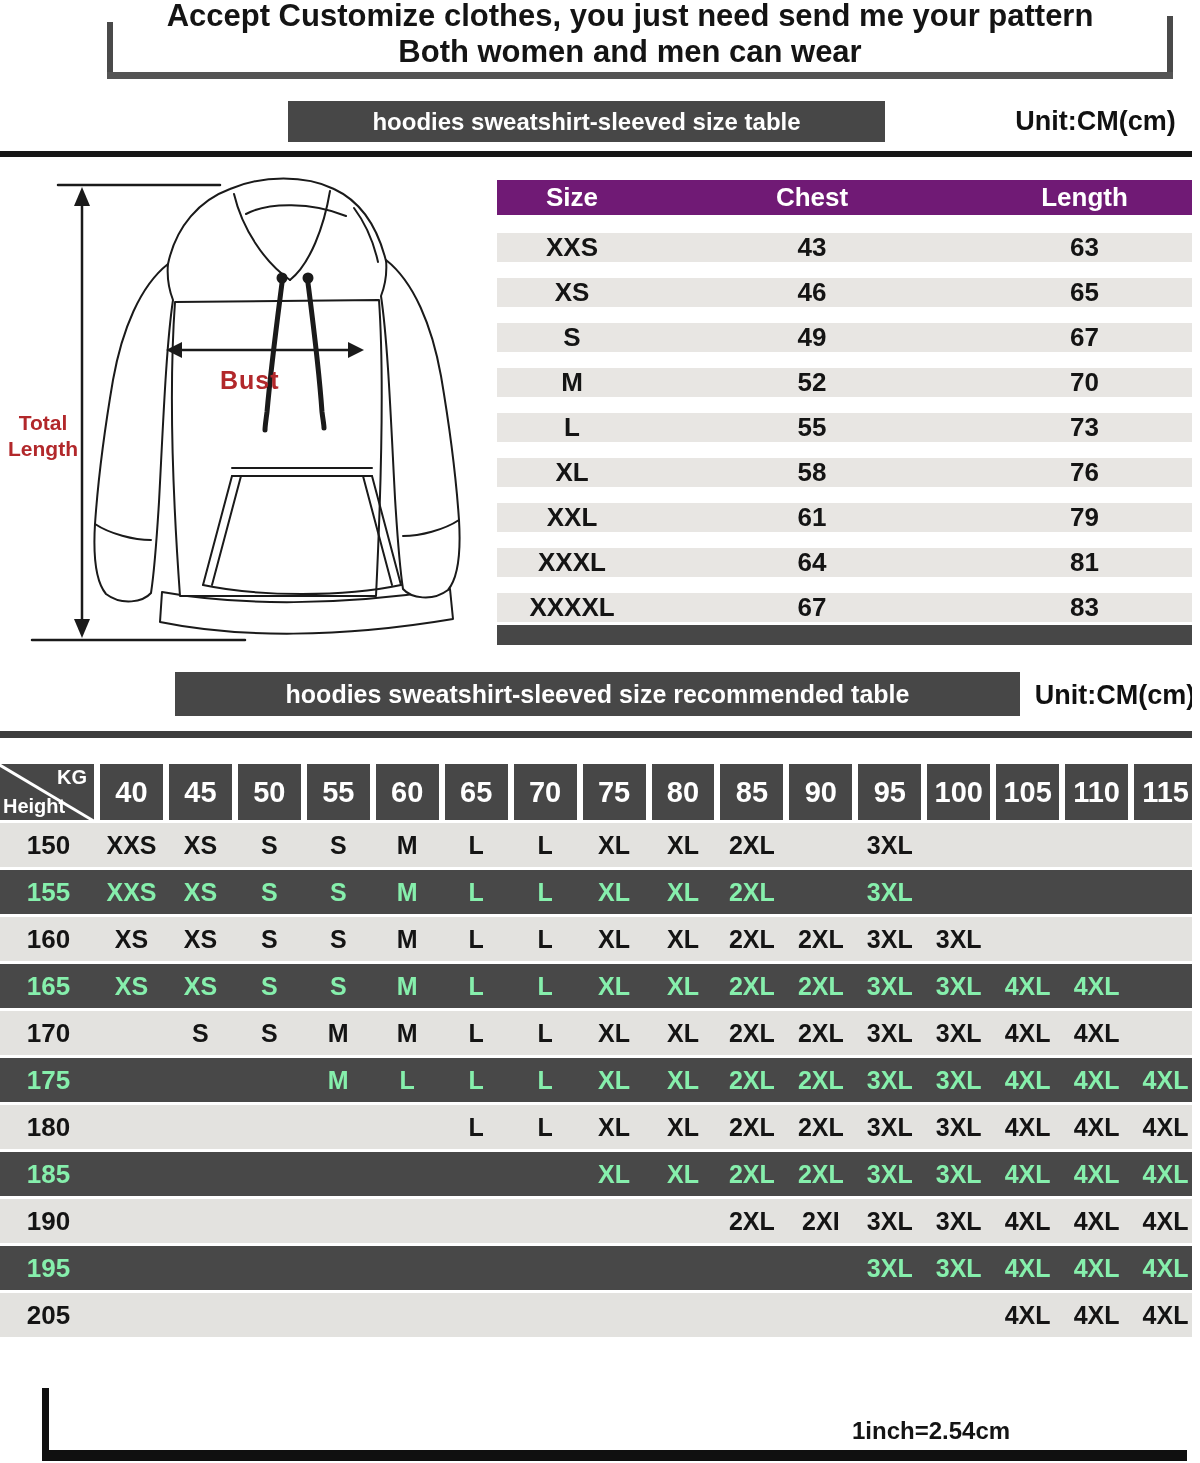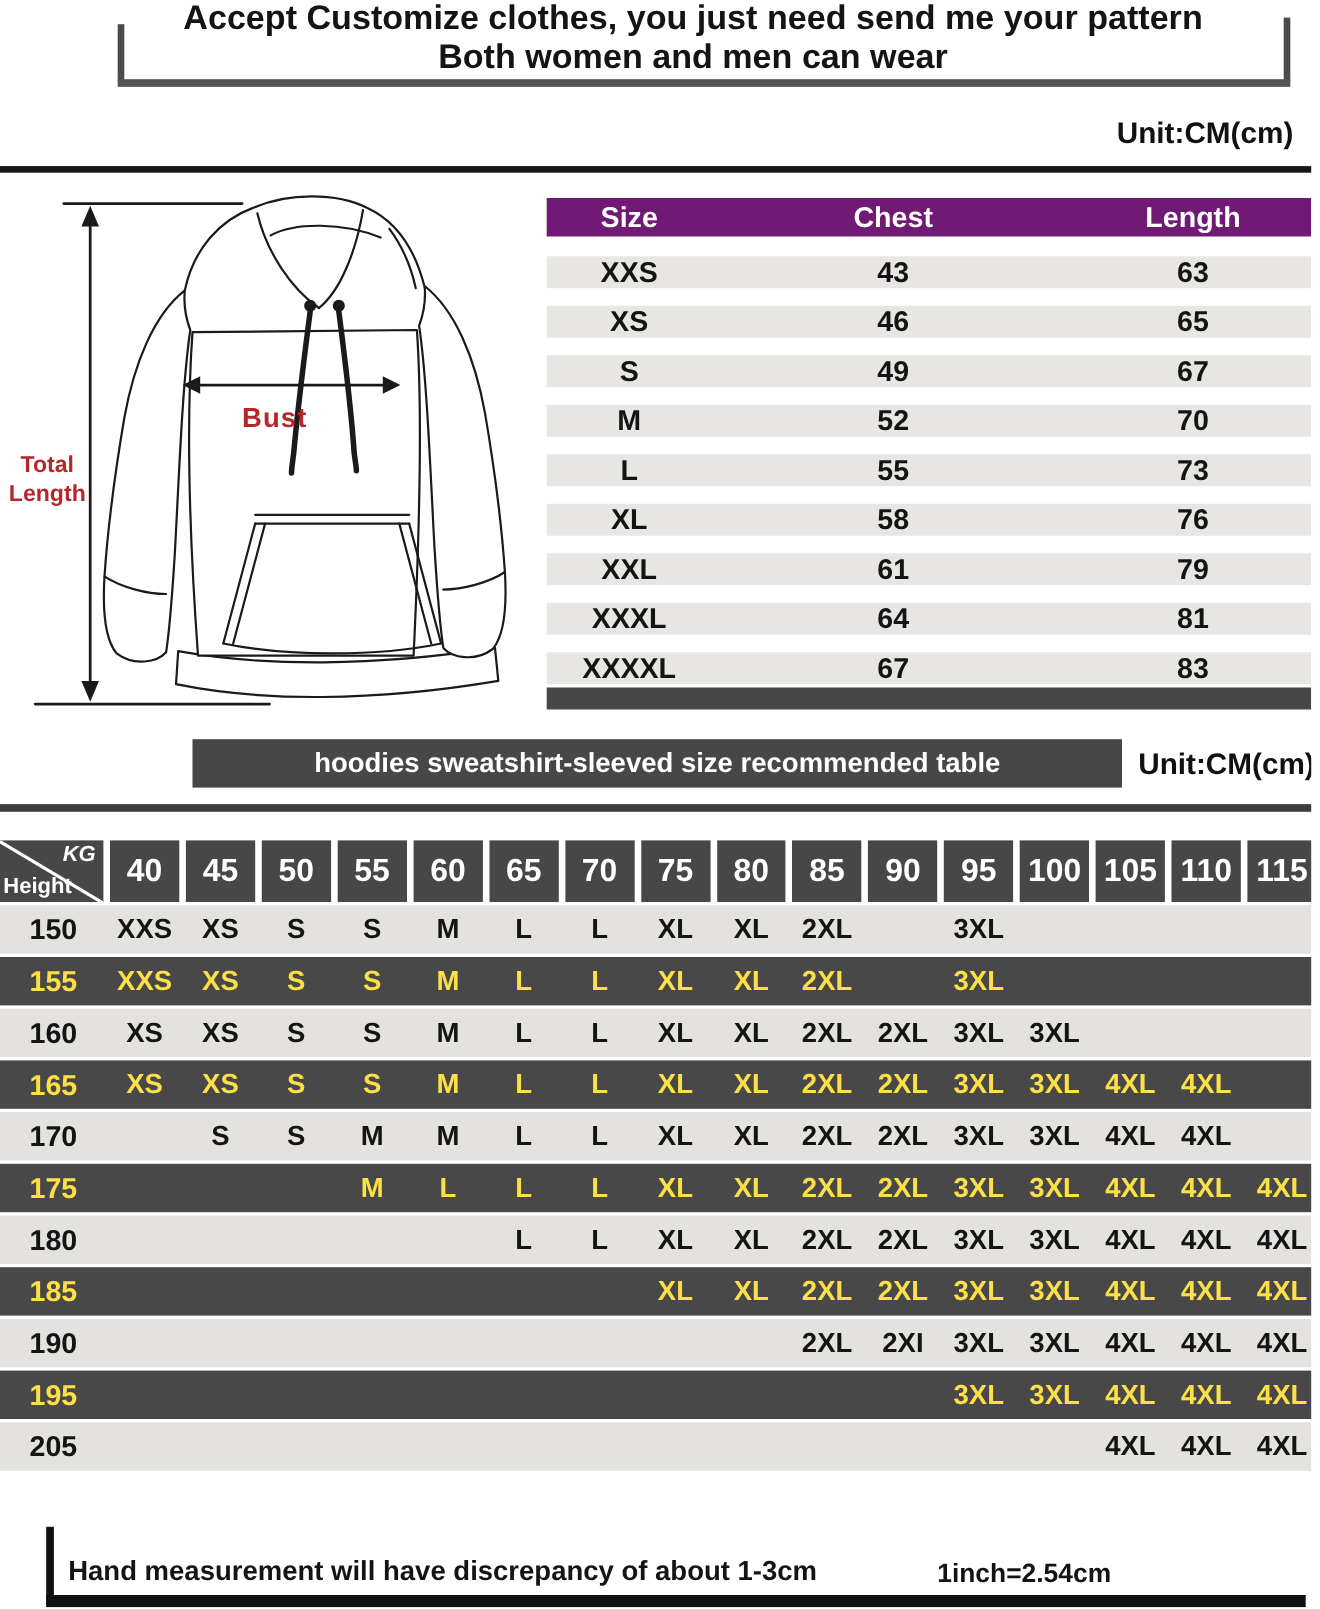--- a/index.html
+++ b/index.html
@@ -38,47 +38,48 @@
                background:#701a75; color:#ffffff; font-size:26px; line-height:35px; text-align:center; }
   .st-row { display:grid; grid-template-columns:150px 330px 215px; height:29px; margin-top:16px;
             background:#e8e6e3; font-size:26px; line-height:29px; text-align:center; color:#141414; }
   .st-row:first-child { margin-top:18px; }
   .st-footbar { margin-top:3px; height:20px; background:#474747; }
   
   .matrix { position:absolute; left:0; top:764px; width:1200px; }
   .mx-header { display:grid; grid-template-columns:97px repeat(16,1fr); height:56px; }
   .mx-corner { position:relative; background:#474747; margin-right:3px; }
   .mx-corner svg { position:absolute; left:0; top:0; width:100%; height:100%; }
-  .corner-kg { position:absolute; top:2px; right:7px; font-size:20px; color:#ffffff;font-style:italic; }
+  .corner-kg { position:absolute; top:2px; right:7px; font-size:20px; color:#ffffff; }
   .corner-h  { position:absolute; bottom:2px; left:3px; font-size:20px; color:#ffffff; }
   .mx-hcell { background:#474747; color:#ffffff; font-size:29px; margin:0 3px;
               display:flex; align-items:center; justify-content:center; }
   .mx-row { display:grid; grid-template-columns:97px repeat(16,1fr); height:44px; margin-top:3px; }
   .mx-row.light { background:#e3e2df; color:#141414; }
-  .mx-row.dark  { background:#484848; color:#fde047; }
+  .mx-row.dark  { background:#484848; color:#86efac; }
   .mx-cell { display:flex; align-items:center; justify-content:center; font-size:25px; }
   .mx-height { font-size:26px; }
   
   .foot-bar { position:absolute; background:#101010; }
   .foot-left   { left:42px; top:1388px; width:7px; height:72px; }
   .foot-bottom { left:42px; top:1450px; width:1145px; height:11px; }
   .foot-note { position:absolute; left:62px; top:1414px; font-size:25px; }
   .foot-conv { position:absolute; left:852px; top:1417px; font-size:24px; }
 </style>
 </head>
 <body>
 
 <div class="page">
 
   <div class="frame-bar frame-left"></div>
   <div class="frame-bar frame-right"></div>
   <div class="frame-bar frame-bottom"></div>
   <div class="head-line1">Accept Customize clothes, you just need send me your pattern</div>
   <div class="head-line2">Both women and men can wear</div>
 
+  <div class="banner banner1">hoodies sweatshirt-sleeved size  table</div>
   <div class="unit unit1">Unit:CM(cm)</div>
   <div class="divider divider1"></div>
 
   <div class="diagram">
     <svg viewBox="0 0 480 475" fill="none" stroke="#1a1a1a" stroke-width="2" stroke-linecap="round" stroke-linejoin="round">
 
       <path d="M152,420 C230,434 330,434 440,417 L443,447 C330,466 228,466 150,450 Z" fill="#ffffff"></path>
 
       <path d="M165,130 C160,200 161,300 170,424 L366,424 C372,300 374,200 369,128 Z" fill="#ffffff"></path>
 
@@ -415,16 +416,15 @@
           <div class="mx-cell"></div>
           <div class="mx-cell">4XL</div>
           <div class="mx-cell">4XL</div>
           <div class="mx-cell">4XL</div>
         </div>
       </div>
   </div>
 
   <div class="foot-bar foot-left"></div>
   <div class="foot-bar foot-bottom"></div>
-  <div class="foot-note">Hand measurement will have discrepancy of about  1-3cm</div>
   <div class="foot-conv">1inch=2.54cm</div>
 
 </div>
 
 </body></html>

